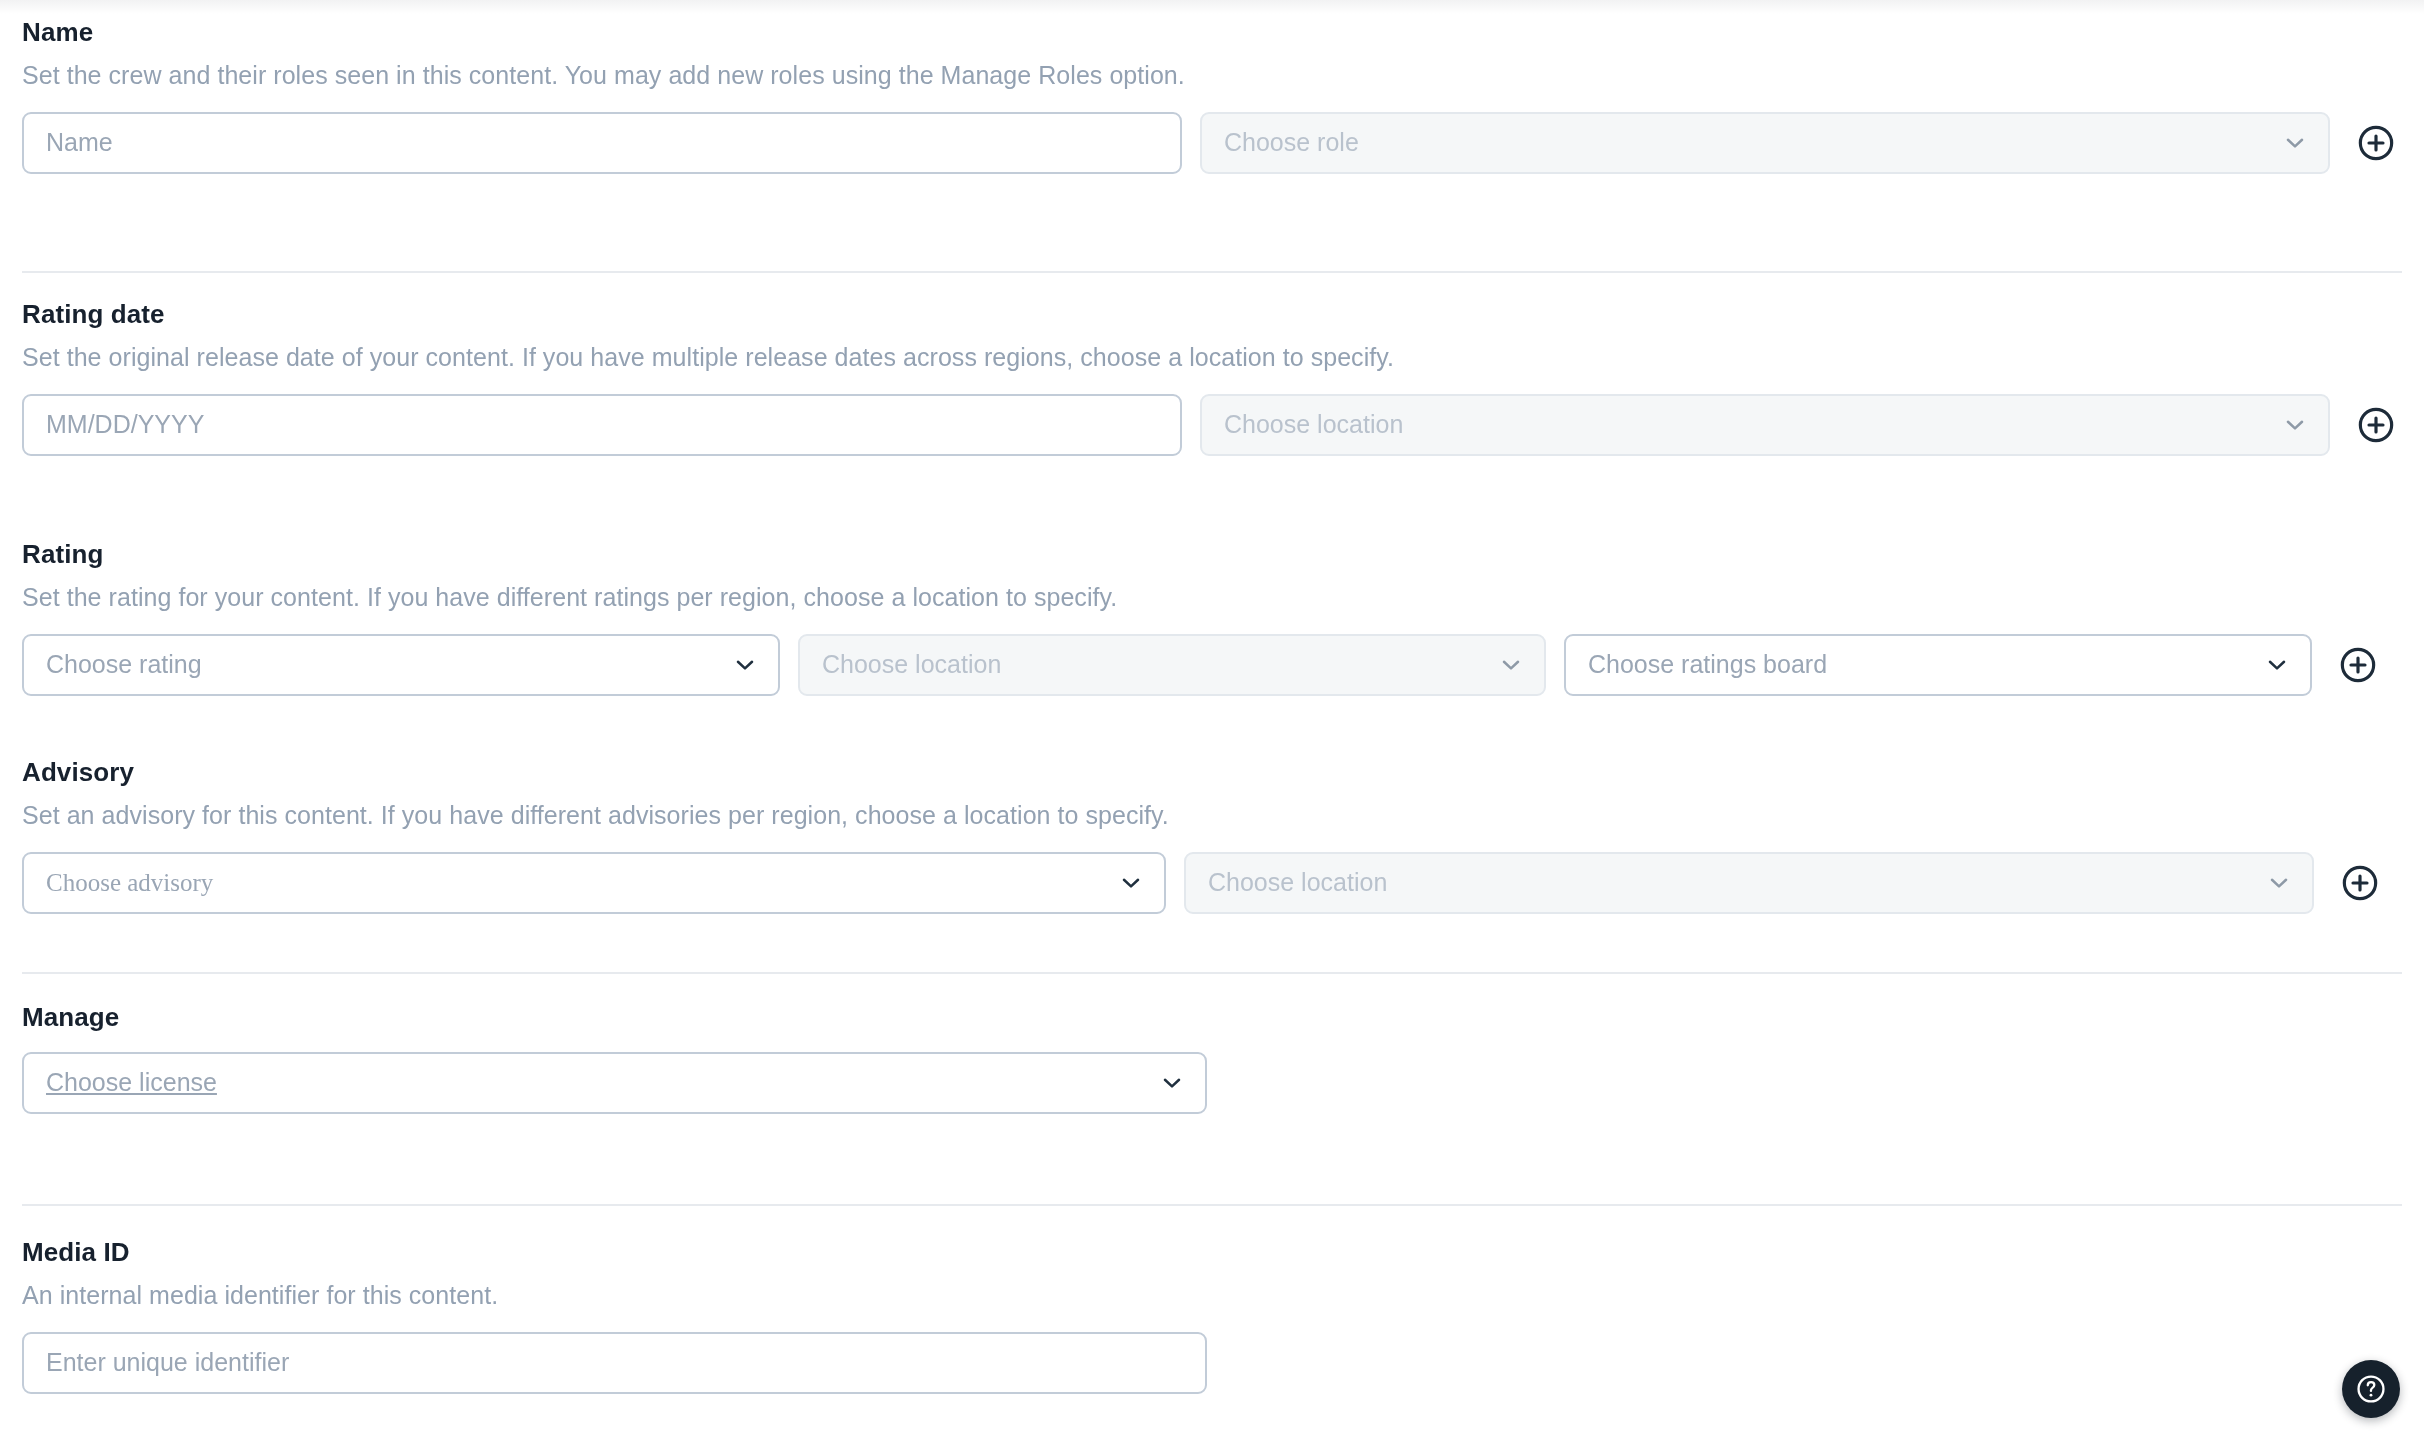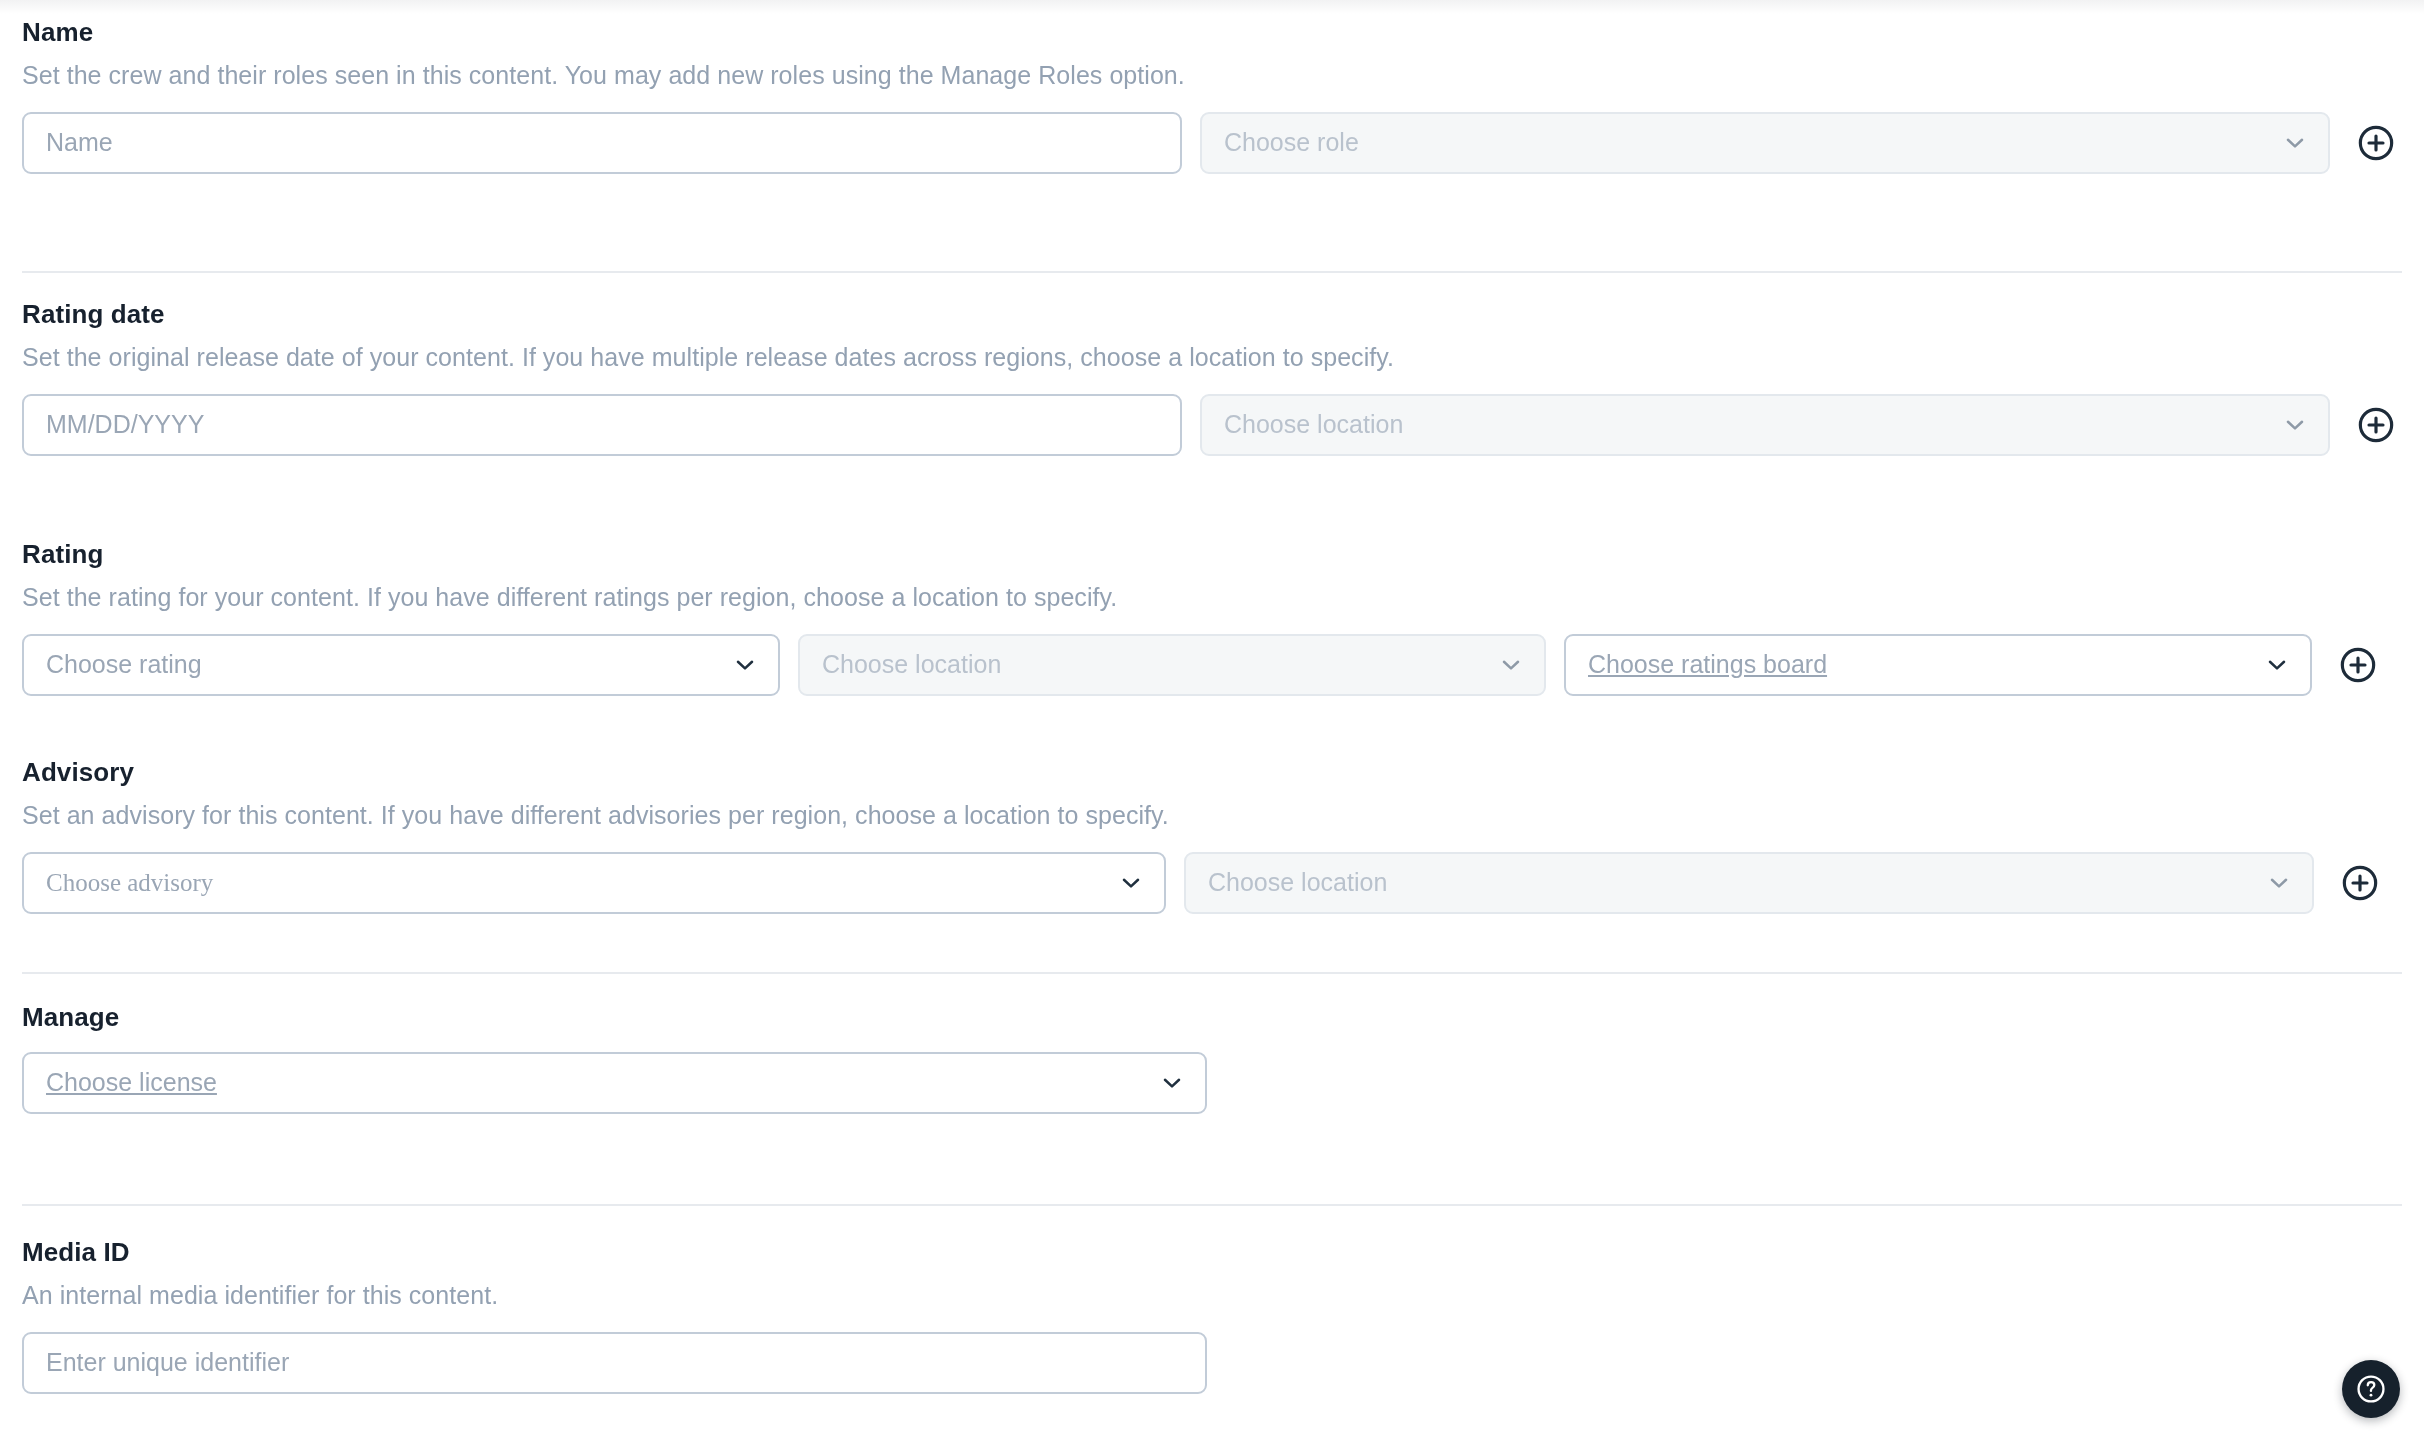--- a/index.html
+++ b/index.html
@@ -134,21 +134,21 @@
   .gap-desc { margin-top: 13px; }
   .gap-row  { margin-top: 22px; }
 
   
   .w-name      { width: 1160px; }
   .w-role      { width: 1130px; }
   .w-date      { width: 1160px; }
   .w-loc       { width: 1130px; }
   .w-rating    { width: 758px; }
   .w-rloc      { width: 748px; }
-  .w-board     { width: 748px; text-decoration: underline; }
+  .w-board     { width: 748px; }
   .w-adv       { width: 1144px; font-family: Liberation Serif, serif; }
   .w-advloc    { width: 1130px; }
   .w-license   { width: 1185px; text-decoration: underline; }
   .w-media     { width: 1185px; }
 </style>
 </head>
 <body>
 
 <div class="scroll-shadow"></div>
 

